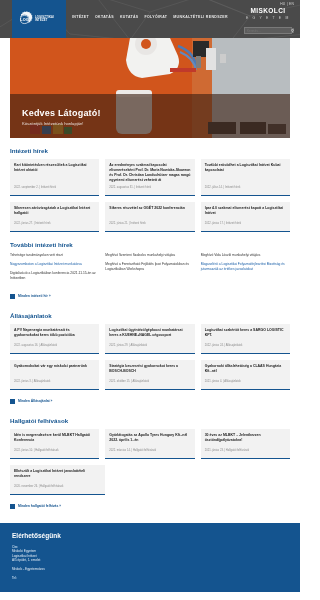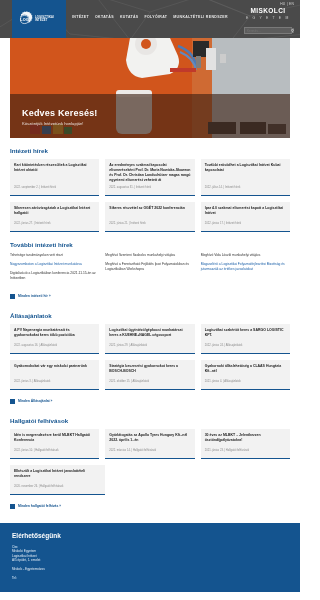--- a/index.html
+++ b/index.html
@@ -220,21 +220,21 @@
       <rect x="20" y="86" width="10" height="10" fill="#cf3a2e"></rect>
       <rect x="32" y="88" width="9" height="8" fill="#2f6fae"></rect>
       <rect x="43" y="86" width="10" height="10" fill="#e0a02a"></rect>
       <rect x="54" y="89" width="8" height="7" fill="#3a8f4a"></rect>
       <rect x="198" y="84" width="28" height="12" fill="#3a3a3a"></rect>
       <rect x="230" y="84" width="26" height="12" fill="#3a3a3a"></rect>
       <rect x="258" y="86" width="18" height="10" fill="#4a4a4a"></rect>
     </svg>
     <div class="hero-overlay"></div>
     <div class="hero-text">
-      <div class="hero-title">Kedves Keresés!</div>
+      <div class="hero-title">Kedves Látogató!</div>
       <div class="hero-sub">Köszöntjük Intézetünk honlapján!</div>
     </div>
   </div>
 
   <div class="content">
 
     
     <div class="section-title">Intézeti hírek</div>
 
     <div class="cards">

